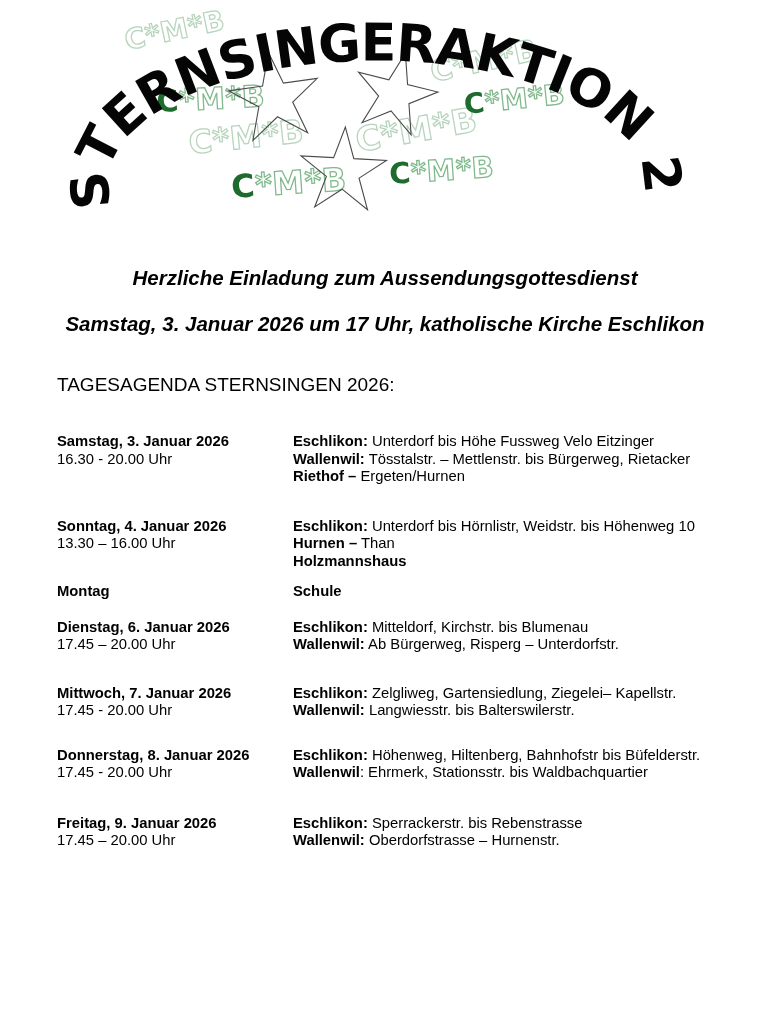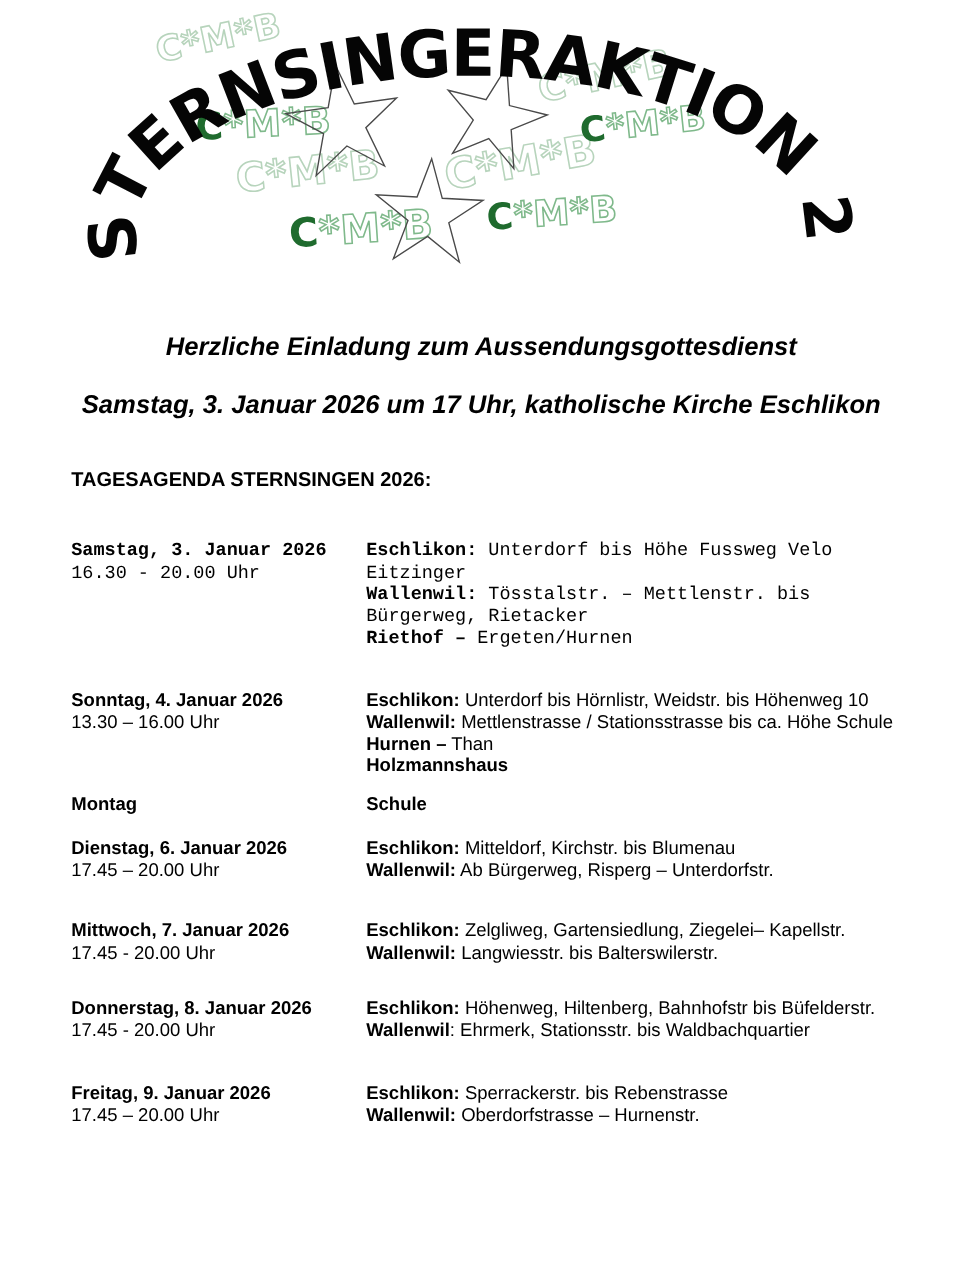--- a/index.html
+++ b/index.html
@@ -11,30 +11,30 @@
   .arc-title{font-family:"DejaVu Sans",sans-serif;font-weight:bold;font-size:52px;letter-spacing:-1px;fill:#050505;}
   .cmb{font-family:"DejaVu Sans",sans-serif;font-weight:bold;letter-spacing:0.5px;}
   .cmb-dark{fill:#1f6b2e;stroke:none;}
   .cmb-mid{fill:none;stroke:#7fb98b;stroke-width:1.25px;}
   .cmb-pale{fill:none;stroke:#b7d4bc;stroke-width:1.25px;}
   .star{fill:none;stroke:#4a4a4a;stroke-width:1.1px;}
 
   
   .h-invite{margin:16px 0 0 0;text-align:center;font-size:20.5px;line-height:24px;font-weight:bold;font-style:italic;}
   .h-event{margin:21px 0 0 0;text-align:center;font-size:20.5px;line-height:25px;font-weight:bold;font-style:italic;}
-  .h-agenda{margin:39px 0 0 57px;font-size:16px;line-height:20px;font-weight:bold;}
+  .h-agenda{margin:39px 0 0 57px;font-size:19px;line-height:20px;font-weight:normal;}
 
   
   .agenda{margin:38px 0 0 57px;width:670px;font-size:14.8px;line-height:17.5px;}
   .row{display:flex;}
   .row .left{width:236px;flex:0 0 236px;}
   .row .right{flex:1 1 auto;}
   .date{font-weight:bold;}
   .rline b{font-weight:bold;}
-  .mb1{margin-bottom:32px;font-family:Liberation Mono, monospace;}
+  .mb1{margin-bottom:32px;}
   .mb2{margin-bottom:13px;}
   .mb3{margin-bottom:18px;}
   .mb4{margin-bottom:31px;}
   .mb5{margin-bottom:27px;}
   .mb6{margin-bottom:33px;}
   .mb7{margin-bottom:32px;align-items:center;}
 
   
   .footer{margin:0 0 0 57px;width:680px;font-size:14.8px;line-height:17.5px;font-weight:bold;}
 </style>
@@ -91,21 +91,20 @@
       </div>
     </div>
 
     <div class="row mb2">
       <div class="left">
         <div class="date">Sonntag, 4. Januar 2026</div>
         <div class="time">13.30 – 16.00 Uhr</div>
       </div>
       <div class="right">
         <div class="rline"><b>Eschlikon:</b><span> Unterdorf bis Hörnlistr, Weidstr. bis Höhenweg 10</span></div>
-        <div class="rline"><b>Wallenwil:</b><span> Mettlenstrasse / Stationsstrasse bis ca. Höhe Schule</span></div>
         <div class="rline"><b>Hurnen –</b><span> Than</span></div>
         <div class="rline"><b>Holzmannshaus</b><span></span></div>
       </div>
     </div>
 
     <div class="row mb3">
       <div class="left">
         <div class="date">Montag</div>
       </div>
       <div class="right">

